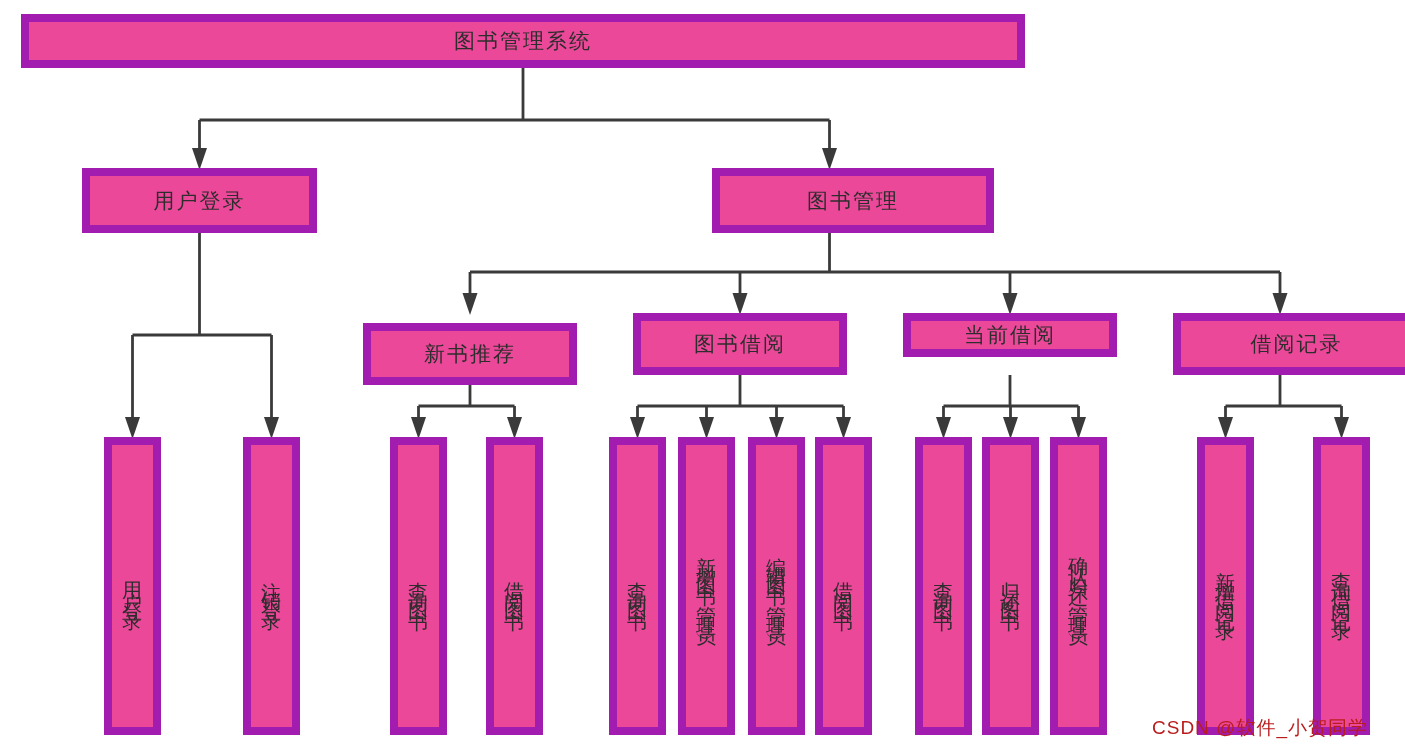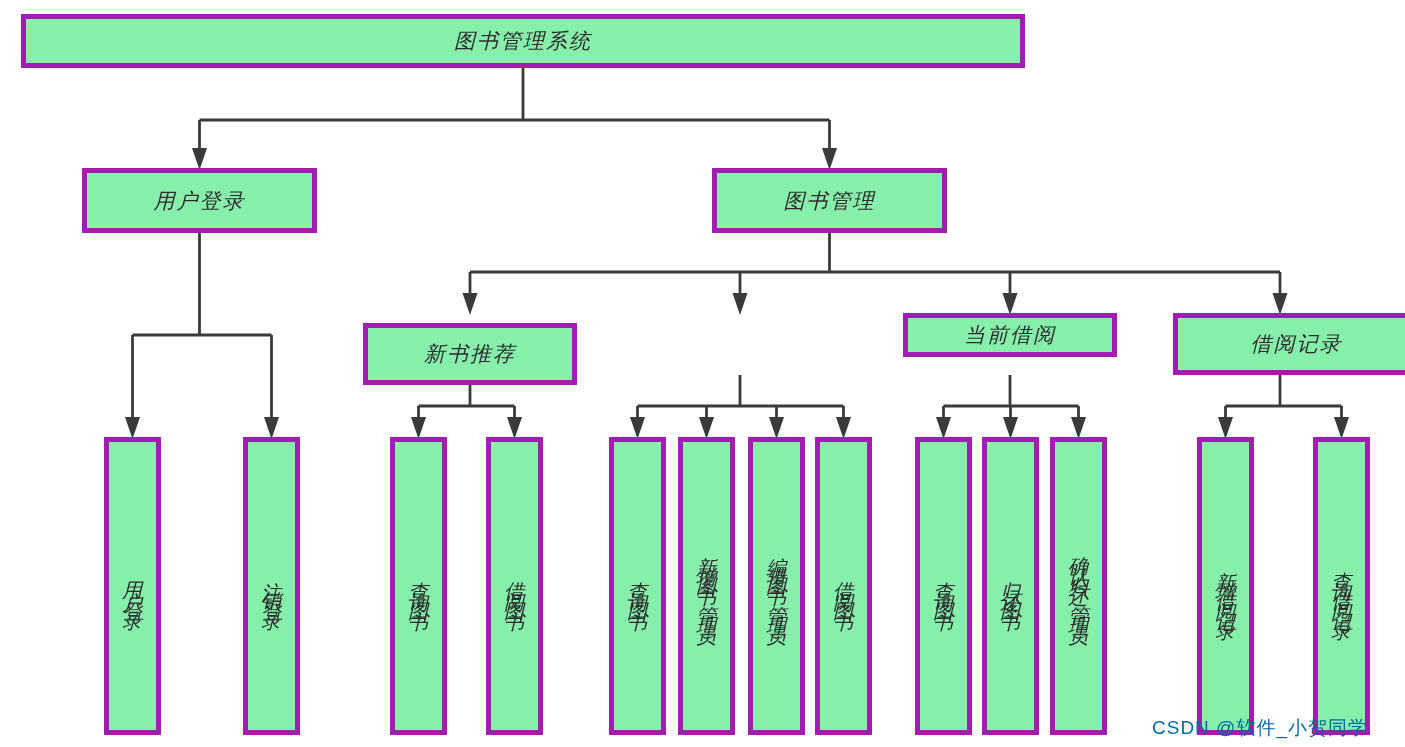--- a/index.html
+++ b/index.html
@@ -8,40 +8,39 @@
     width:1405px;height:747px;
     background:#ffffff;
     font-family:"Liberation Sans",sans-serif;
     color:#2d2d2d;
     overflow:hidden;
   }
   .connectors{position:absolute;left:0;top:0;z-index:1;}
   .node{
     position:absolute;
     box-sizing:border-box;
-    background:#86efac;
-    border:5px solid #a21caf;
+    background:#ec4899;
+    border:8px solid #a21caf;
     display:flex;align-items:center;justify-content:center;
     z-index:2;
-    font-style:italic;
   }
   .hnode{font-size:21px;letter-spacing:2px;white-space:nowrap;}
   .leaf > span{
     writing-mode:vertical-rl;
     font-size:20px;
     letter-spacing:10px;
     line-height:1;
     white-space:nowrap;
   }
   .watermark{
     position:absolute;
     left:1152px;top:715px;
     font-size:19px;
     letter-spacing:1px;
-    color:#0369a1;
+    color:#b91c1c;
     z-index:3;
     white-space:nowrap;
   }
 </style>
 </head>
 <body>
 
 <div class="canvas">
 
   <svg class="connectors" id="connectors" width="1405" height="747">
@@ -95,23 +94,24 @@
       <line x1="1225.5" y1="406" x2="1341.5" y2="406" stroke="#3a3a3a" stroke-width="2.8"></line>
       <line x1="1225.5" y1="406" x2="1225.5" y2="423" stroke="#3a3a3a" stroke-width="2.8"></line>
       <polygon points="1218,417 1233,417 1225.5,439" fill="#3a3a3a"></polygon>
       <line x1="1341.5" y1="406" x2="1341.5" y2="423" stroke="#3a3a3a" stroke-width="2.8"></line>
       <polygon points="1334,417 1349,417 1341.5,439" fill="#3a3a3a"></polygon>
     </svg>
 
   <div class="node hnode" style="left:21px;top:14px;width:1004px;height:54px">图书管理系统</div>
 
   <div class="node hnode" style="left:82px;top:168px;width:235px;height:65px">用户登录</div>
-  <div class="node hnode" style="left:712px;top:168px;width:235px;height:65px">图书管理</div>
+  <div class="node hnode" style="left:712px;top:168px;width:282px;height:65px">图书管理</div>
 
   <div class="node hnode" style="left:363px;top:323px;width:214px;height:62px">新书推荐</div>
+  <div class="node hnode" style="left:633px;top:313px;width:214px;height:62px">图书借阅</div>
   <div class="node hnode" style="left:903px;top:313px;width:214px;height:44px">当前借阅</div>
   <div class="node hnode" style="left:1173px;top:313px;width:247px;height:62px">借阅记录</div>
 
   <div class="node leaf" style="left:104px;top:437px;width:57px;height:298px">
     <span>用户登录</span>
   </div>
   <div class="node leaf" style="left:243px;top:437px;width:57px;height:298px">
     <span>注销登录</span>
   </div>
 

